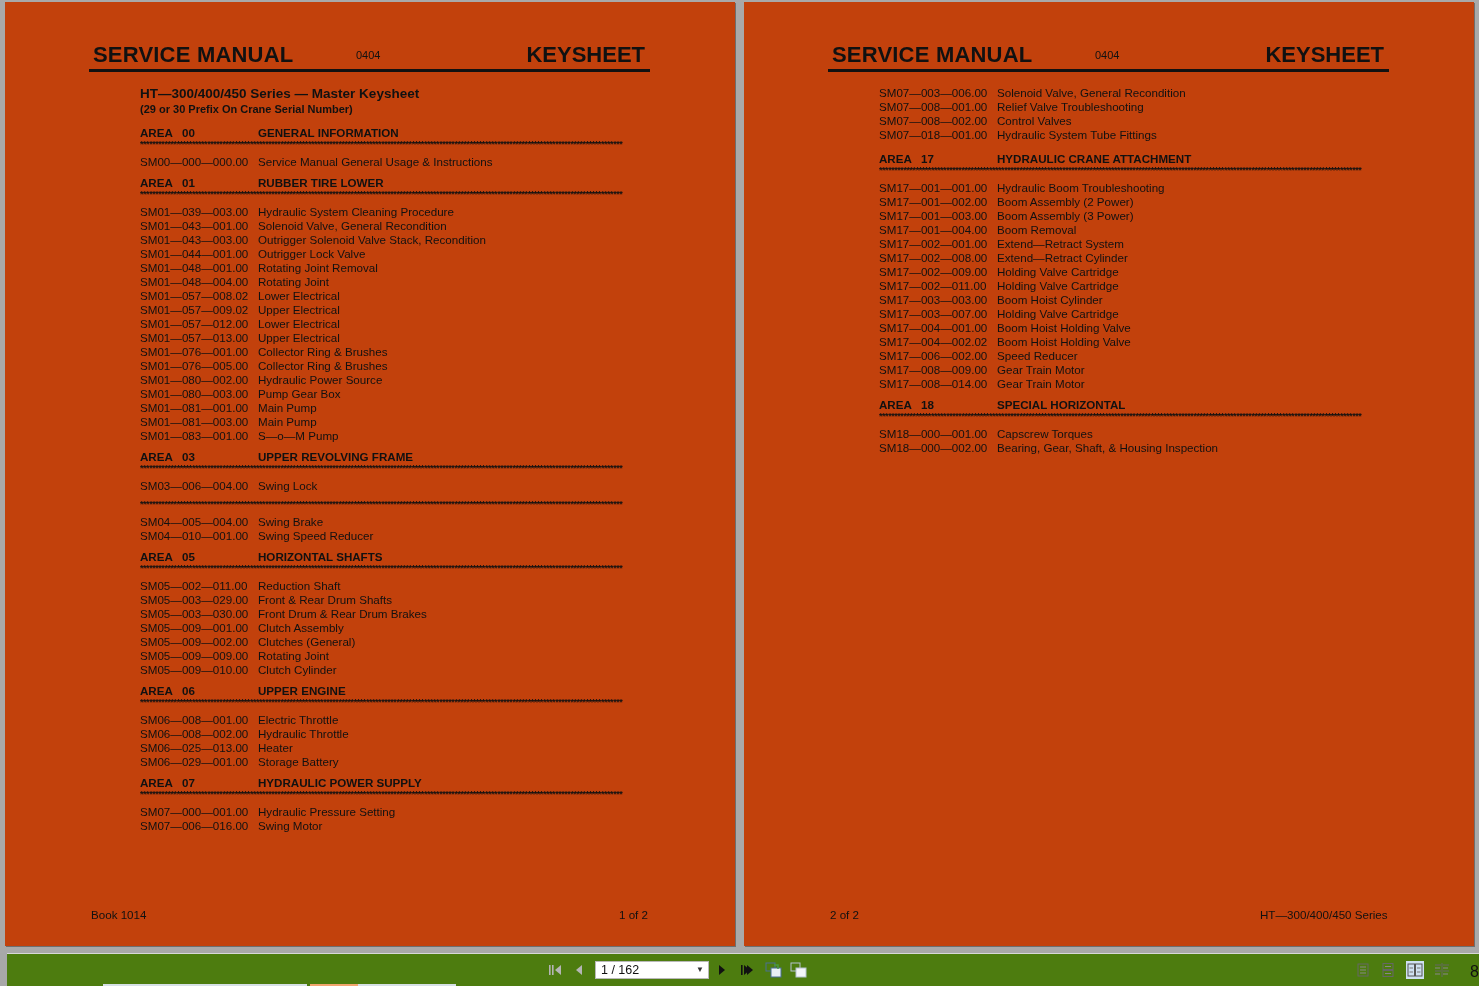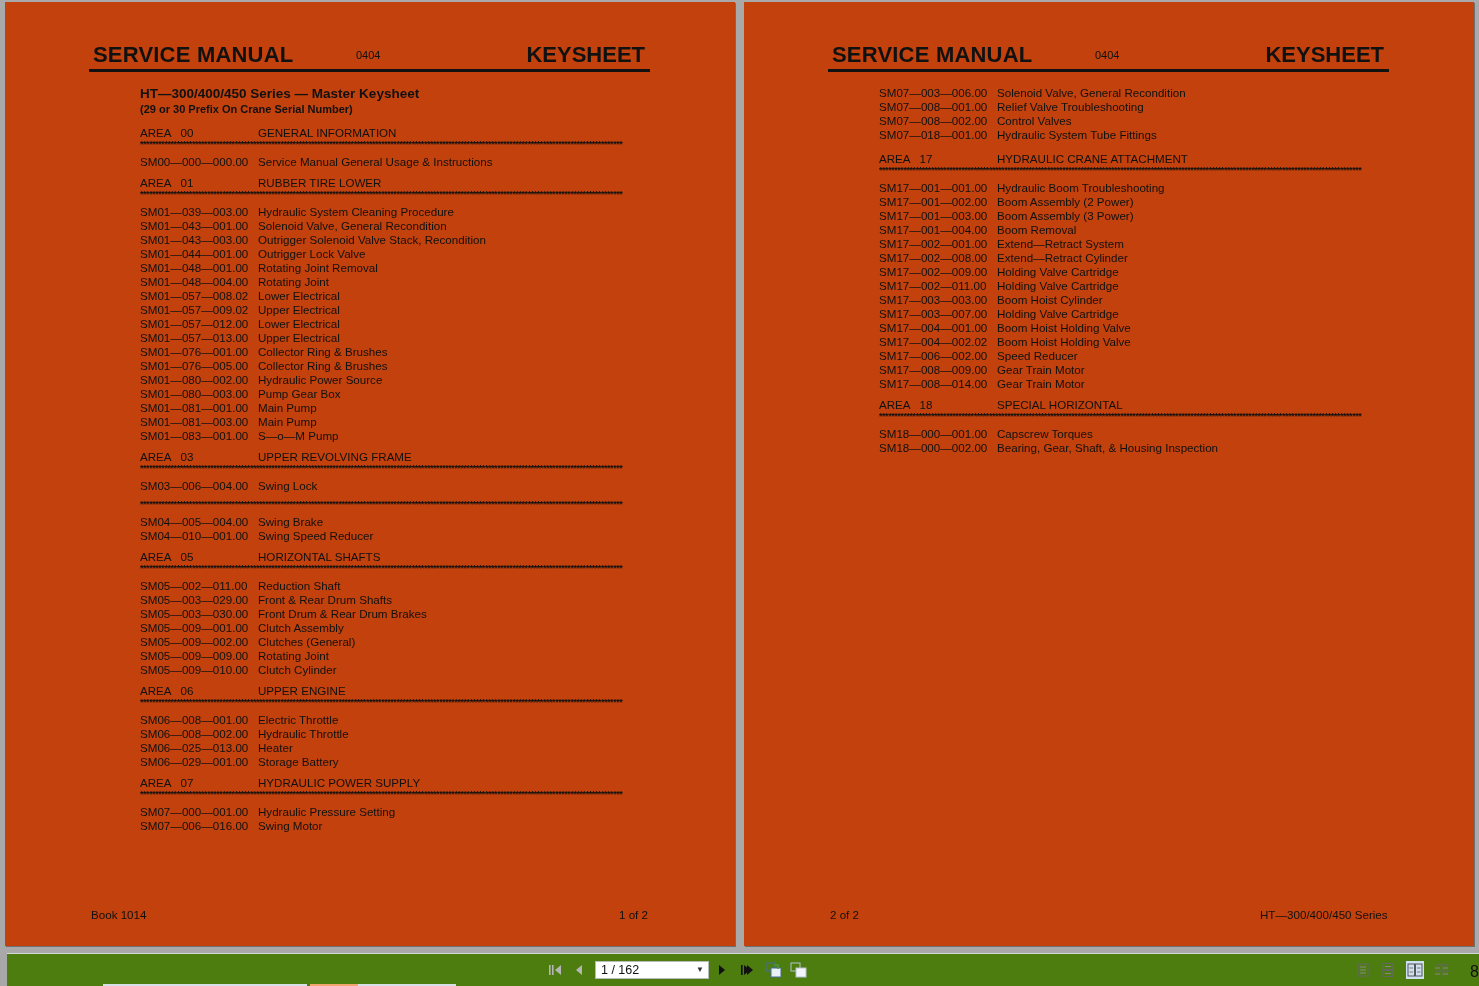--- a/index.html
+++ b/index.html
@@ -11,21 +11,21 @@
   .hdr{position:absolute;top:40px;height:27px;border-bottom:3px solid #111;}
   .page.left .hdr{left:84px;width:561px;}
   .page.right .hdr{left:84px;width:561px;}
   .hdr .t1{position:absolute;left:4px;top:0;font-size:22px;font-weight:bold;color:#111;letter-spacing:0.2px;}
   .hdr .t2{position:absolute;left:267px;top:7px;font-size:11px;color:#111;}
   .hdr .t3{position:absolute;right:5px;top:0;font-size:22px;font-weight:bold;color:#111;}
   .content{position:absolute;left:90px;width:560px;color:#111;font-size:11.6px;margin-left:45px;}
   .title1{font-size:13.5px;font-weight:bold;line-height:16px;}
   .title2{font-size:11px;font-weight:bold;line-height:14px;margin-bottom:10px;}
   .area{margin-bottom:7px;}
-  .area-h{font-weight:normal;font-size:11.6px;line-height:14px;display:flex;}
+  .area-h{font-weight:bold;font-size:11.6px;line-height:14px;display:flex;}
   .area-h .num{width:118px;white-space:pre;}
   .stars{font-weight:bold;font-size:9px;line-height:8px;height:9px;overflow:hidden;white-space:nowrap;letter-spacing:-0.45px;margin-bottom:6px;width:550px;}
   .row{display:flex;line-height:14px;height:14px;white-space:nowrap;}
   .row .code{width:118px;}
   .footer{position:absolute;top:906px;font-size:11.6px;color:#111;}
   .toolbar{position:absolute;left:7px;top:953px;width:1479px;height:33px;background:#4d7c0f;border-top:1px solid #d8d8d8;}
   .tb-btn{position:absolute;top:8px;height:16px;display:flex;align-items:center;justify-content:center;color:#111;font-size:12px;cursor:pointer;}
   .tb-btn.dis{color:#b0b0b0;}
   .page-field{position:absolute;left:588px;top:7px;width:114px;height:18px;background:#fff;border:1px solid #b9b9b9;box-sizing:border-box;font-size:12.5px;padding-left:5px;line-height:16px;color:#111;}
   .page-field .dd{position:absolute;right:4px;top:0;font-size:8px;color:#333;}

